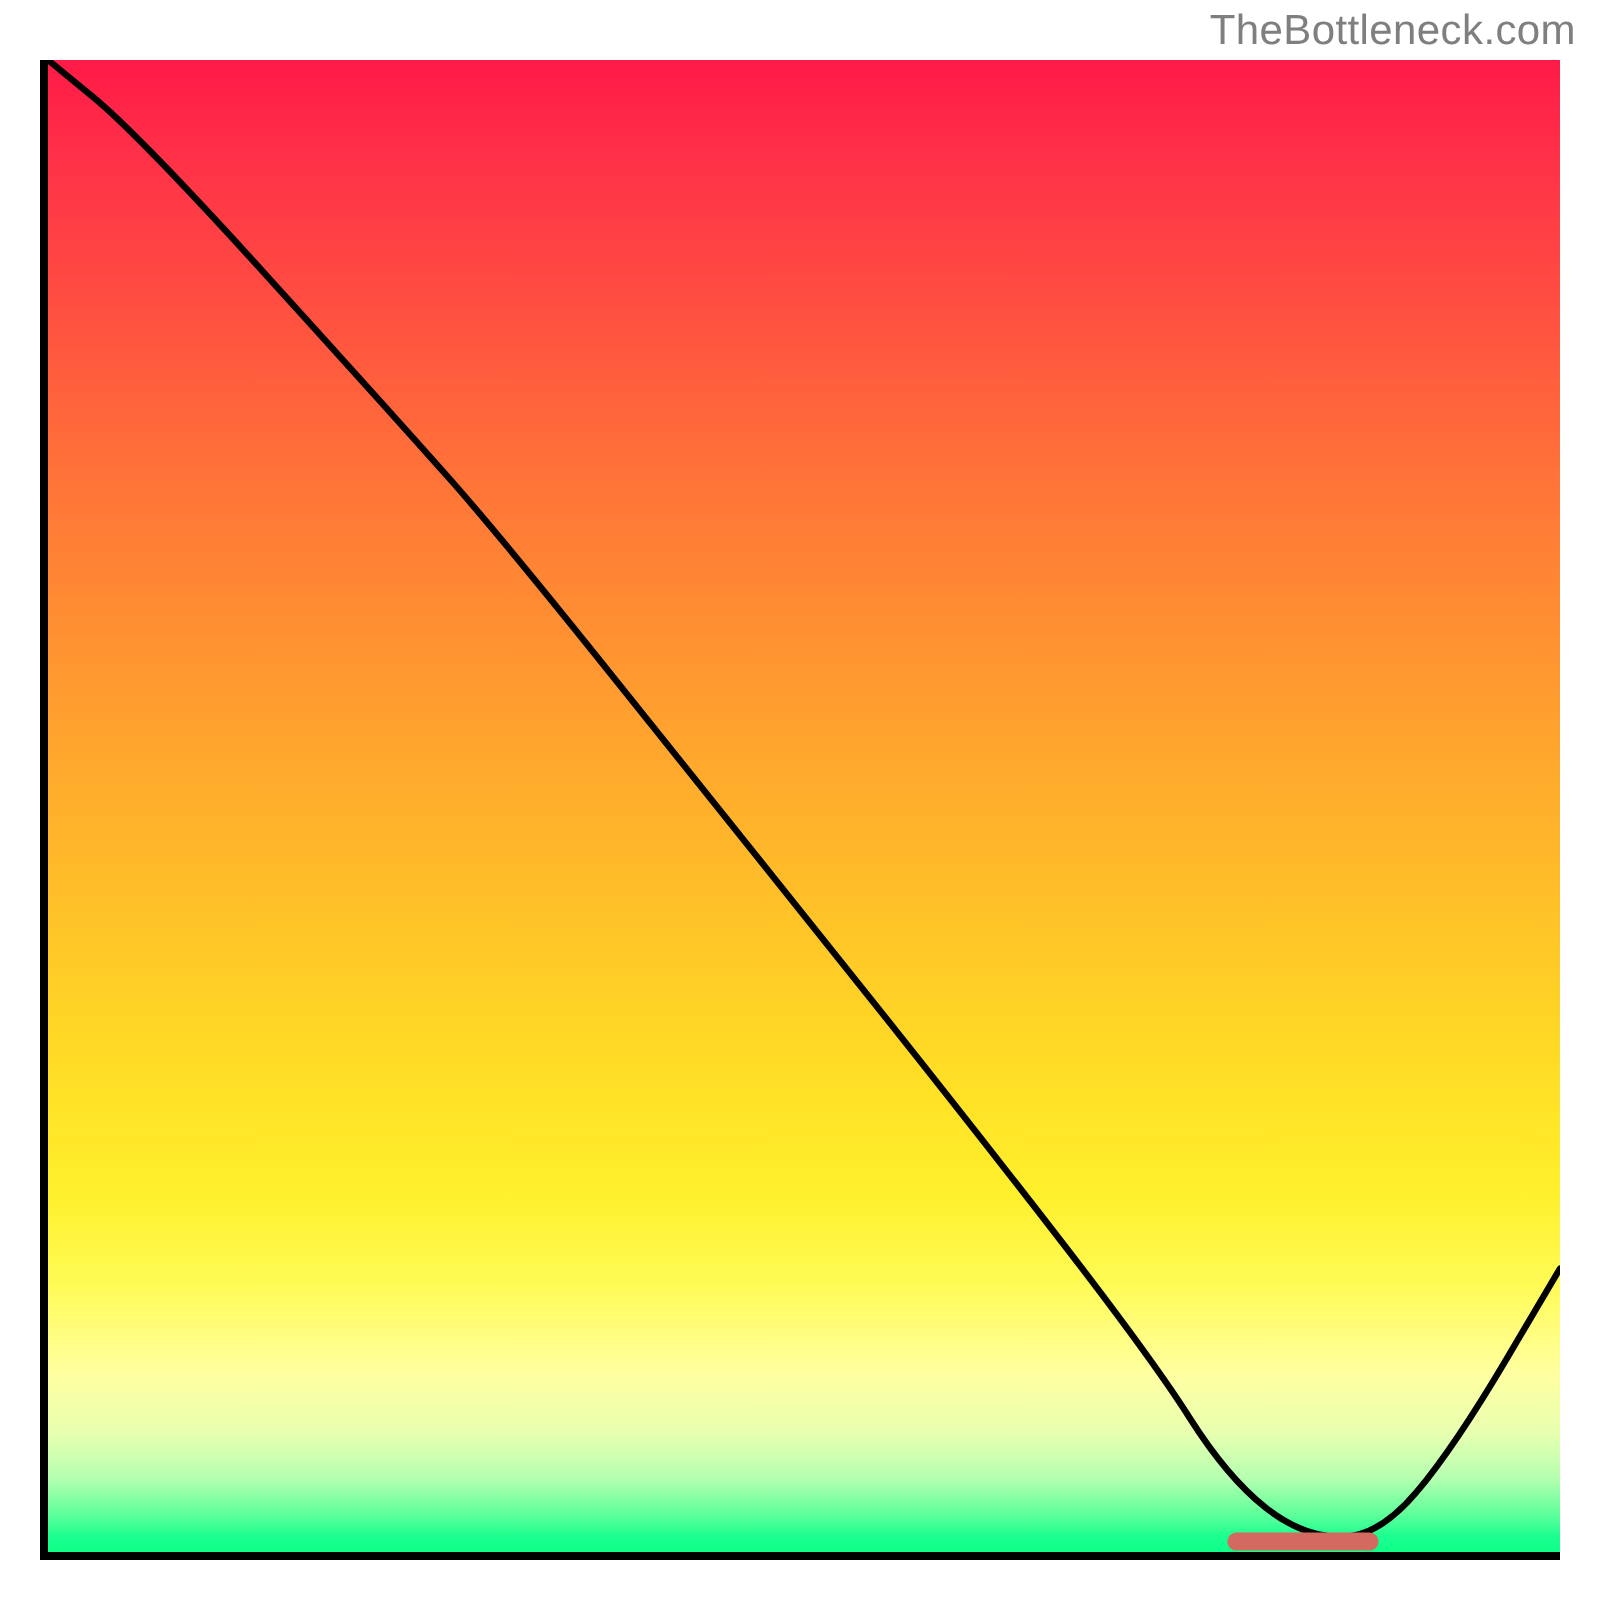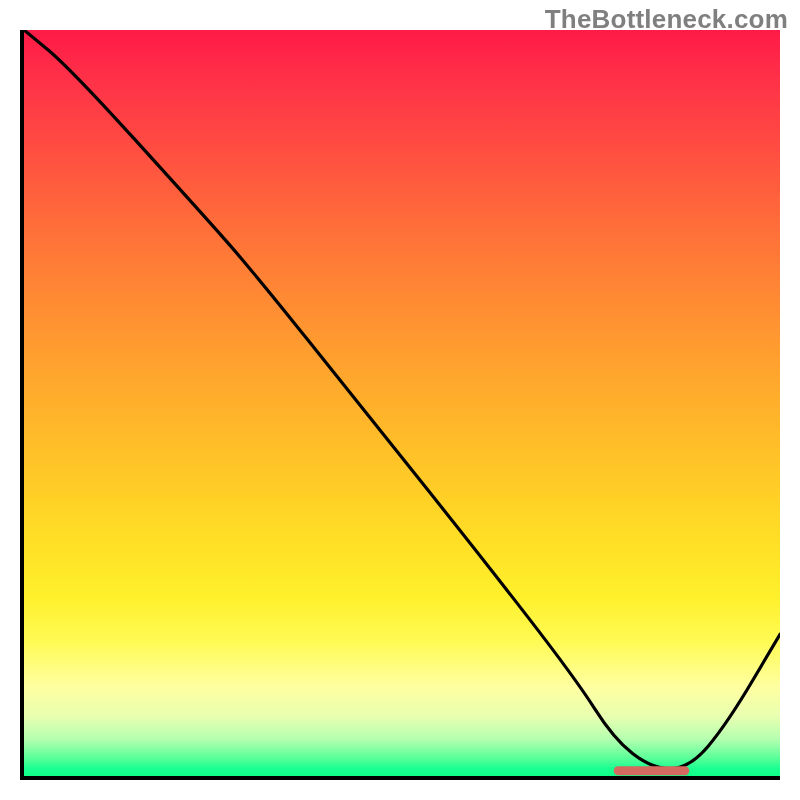--- a/index.html
+++ b/index.html
@@ -13,22 +13,22 @@
   }
   .wrap {
     position: relative;
     width: 800px;
     height: 800px;
   }
   .attribution {
     position: absolute;
     top: 4px;
     right: 12px;
-    font-size: 26px;
-    font-weight: 700;
+    font-size: 21px;
+    font-weight: 400;
     color: #7f7f7f;
     letter-spacing: 0.2px;
   }
   .plot-area {
     position: absolute;
     left: 20px;
     top: 30px;
     width: 760px;
     height: 750px;
     box-sizing: border-box;

